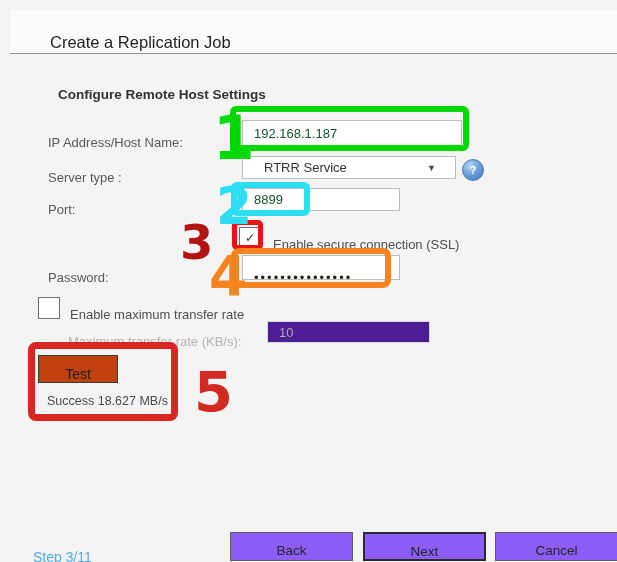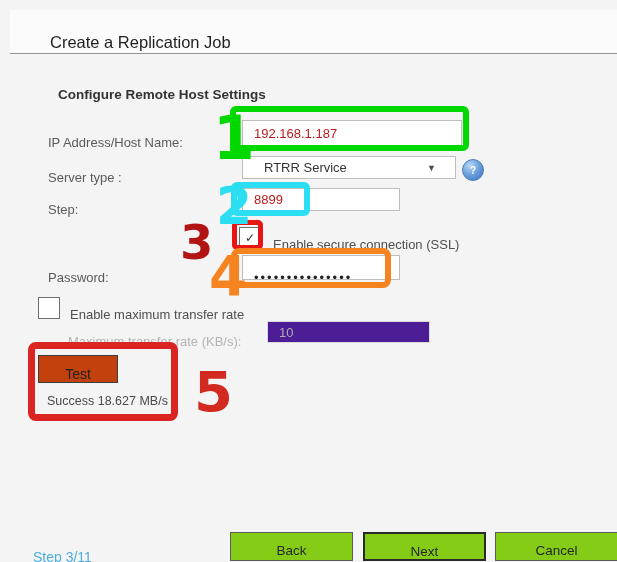--- a/index.html
+++ b/index.html
@@ -23,21 +23,21 @@
   }
   .section-heading {
     position: absolute; left: 38px; top: 67px;
     font-size: 13.5px; font-weight: bold; color: #333;
   }
 
   .lbl { position: absolute; font-size: 13px; color: #5a5a5a; white-space: nowrap; }
 
   .txt-input {
     position: absolute; border: 1px solid #bdbdbd; background: #fff;
-    font-family: "Liberation Sans", sans-serif; font-size: 13px; color: #b91c1c;
+    font-family: "Liberation Sans", sans-serif; font-size: 13px; color: #14532d;
     padding: 0 0 0 11px; outline: none;
   }
   .txt-input:disabled { border-color: #d9d9d9; color: #adadad; background: #4c1d95; }
 
   
   .dropdown {
     position: absolute; left: 232px; top: 146px; width: 214px; height: 23px;
     background: #fff; border: 1px solid #bdbdbd;
     display: flex; align-items: center; cursor: pointer;
   }
@@ -77,21 +77,21 @@
   .test-result {
     position: absolute; left: 27px; top: 374px; font-size: 12.5px; color: #4a4a4a;
   }
 
   .step {
     position: absolute; left: 13px; top: 529px; font-size: 14px; color: #4fadde;
   }
 
   .footer-btn {
     position: absolute; top: 522px; width: 123px; height: 29px;
-    background: #84cc16; border: 1px solid #5a5a5a;
+    background: #8b5cf6; border: 1px solid #5a5a5a;
     font-family: "Liberation Sans", sans-serif; font-size: 13.5px; color: #262626;
     cursor: pointer;
   }
   .btn-back { left: 220px; }
   .btn-next { left: 353px; border: 2px solid #2a2a2a; }
   .btn-cancel { left: 485px; }
 
   
   .ann-rect { position: absolute; border-style: solid; background: transparent; z-index: 10; pointer-events: none; }
   .ann-digit {
@@ -125,21 +125,21 @@
 
   <div class="lbl" style="left:28px; top:146px; line-height:23px;">Server type :</div>
   <div class="dropdown">
     <span class="dd-text">RTRR Service</span>
     <span class="dd-caret">▼</span>
   </div>
   <div class="help-icon">
     <span>?</span>
   </div>
 
-  <div class="lbl" style="left:28px; top:178px; line-height:23px;">Step:</div>
+  <div class="lbl" style="left:28px; top:178px; line-height:23px;">Port:</div>
   <input class="txt-input" style="left: 232px; top: 178px; width: 158px; height: 23px;" readonly="" value="8899">
 
   <div class="checkbox" style="left:229px; top:217px;">
     <span>✓</span>
   </div>
   <div class="lbl" style="left:28px; top:245px; line-height:25px;">Password:</div>
 
   <div class="lbl" style="left:253px; top:217px; line-height:15px; color:#4f4f4f;">Enable secure connection (SSL)</div>
   <div class="password-box">•••••••••••••••</div>
 

